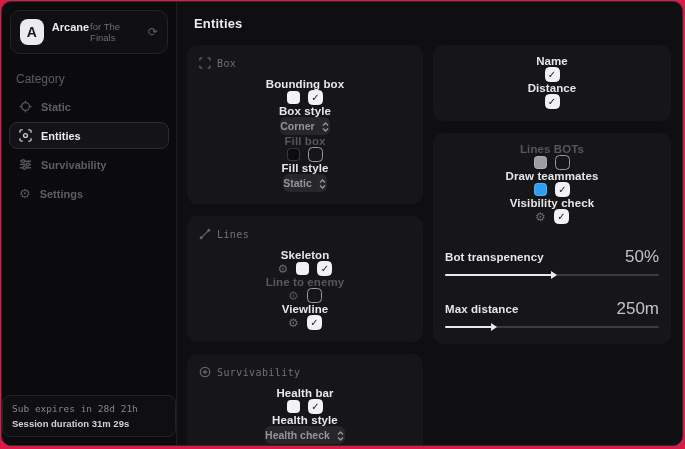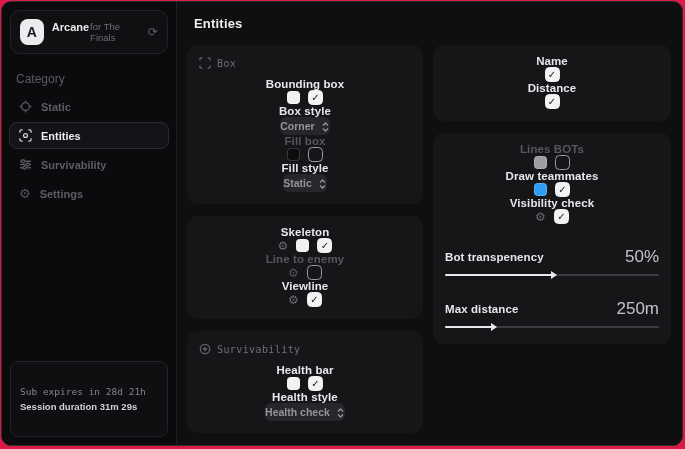--- a/index.html
+++ b/index.html
@@ -22,22 +22,22 @@
   .brand-sub { font-size:9.5px; color:#6d6d74; }
   .brand-refresh { margin-left:auto; color:#5c5c63; font-size:12px; line-height:1; cursor:pointer; }
 
   .category { font-size:12px; color:#5b5b62; margin:10px 14px 6px; }
   .nav-item { height:27px; margin:1px 7px; padding:0 9px; border-radius:8px; border:1px solid transparent;
               display:flex; align-items:center; gap:9px; font-size:11px; font-weight:600; color:#5d5d64; cursor:pointer; }
   .nav-item .nav-icon { display:flex; color:#55555c; }
   .nav-item.active { color:#ececef; background:#141418; border-color:#2b2b31; }
   .nav-item.active .nav-icon { color:#c9c9ce; }
 
-  .side-footer { margin:auto 8px 8px; border:1px solid #242428; background:#0f0f11;
-                 border-radius:8px; padding:24px 9px; }
+  .side-footer { margin:auto 0 8px; border:1px solid #242428; background:#0f0f11;
+                 border-radius:8px; padding:7px 9px; }
   .sub-line { font-family:"DejaVu Sans Mono",monospace; font-size:9.5px; color:#84848b; }
   .session-line { font-size:9.5px; font-weight:700; color:#d2d2d7; margin-top:4px; }
 
   
   .main { flex:1; padding:12px 11px 12px 10px; background:#0f0f11; }
   .page-title { font-size:13px; font-weight:700; color:#ededf0; margin:2px 0 14px 7px; letter-spacing:.2px; }
   .cols { display:flex; gap:10px; align-items:flex-start; }
   .col-left { width:236px; min-width:236px; }
   .col-right { flex:1; }
 
@@ -193,20 +193,28 @@
               <span>Static</span>
               <svg width="9" height="10" viewBox="0 0 10 12" fill="none" stroke="currentColor" stroke-width="1.6">
                   <path d="M2 4.2 L5 1.2 L8 4.2"></path>
                   <path d="M2 7.8 L5 10.8 L8 7.8"></path>
                 </svg>
             </span>
           </div>
         </div>
 
         <div class="card">
+          <div class="card-head">
+            <svg width="12" height="12" viewBox="0 0 14 14" fill="none" stroke="currentColor" stroke-width="1.5">
+              <line x1="2.5" y1="11.5" x2="11.5" y2="2.5"></line>
+                <circle cx="2.5" cy="11.5" r="1" fill="currentColor"></circle>
+                <circle cx="11.5" cy="2.5" r="1" fill="currentColor"></circle>
+            </svg>
+            <span>Lines</span>
+          </div>
 
           <div class="row">
             <span class="row-label">Skeleton</span>
             <span class="controls">
               <span class="gear-mini">⚙</span>
               <span class="swatch" style="background: rgb(242, 242, 244);"></span>
               <span class="checkbox checked"></span>
             </span>
           </div>
 

